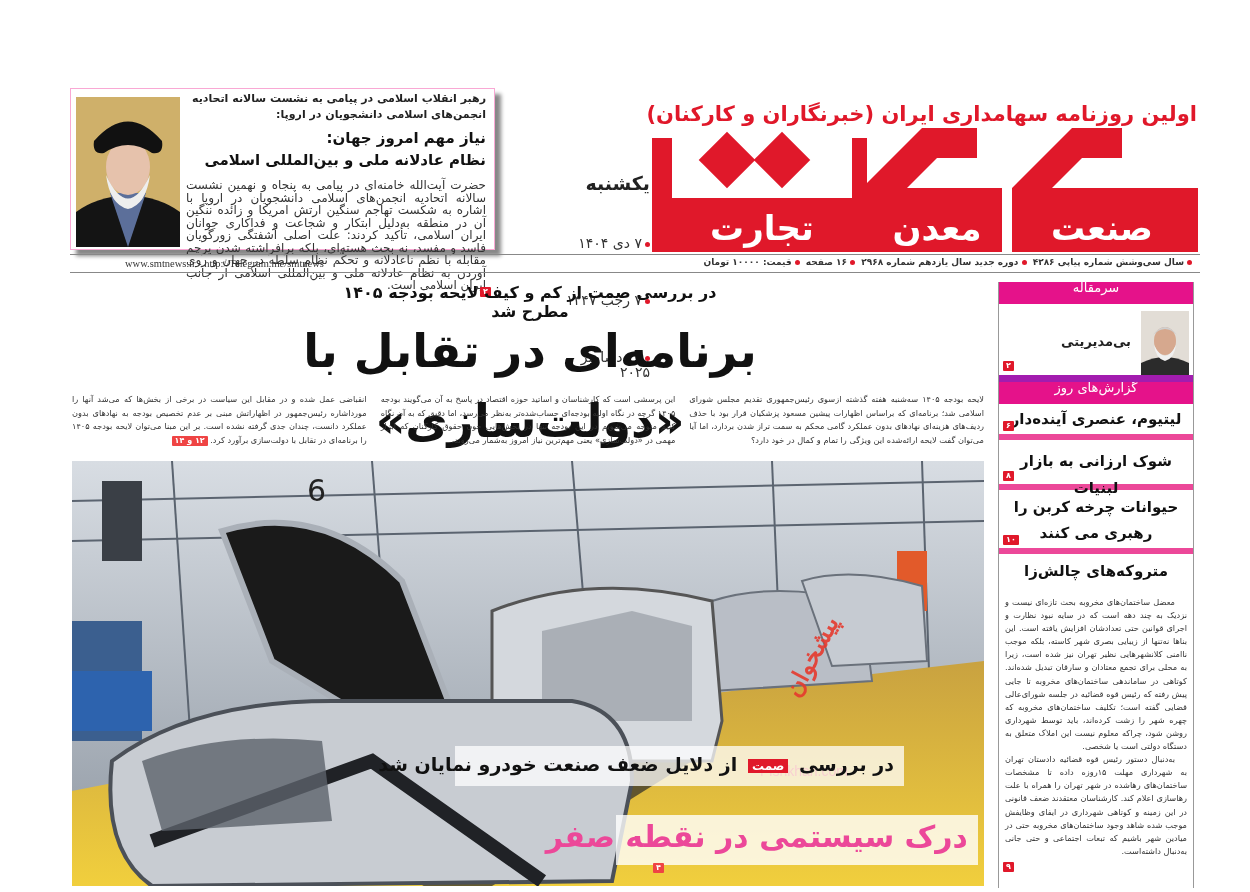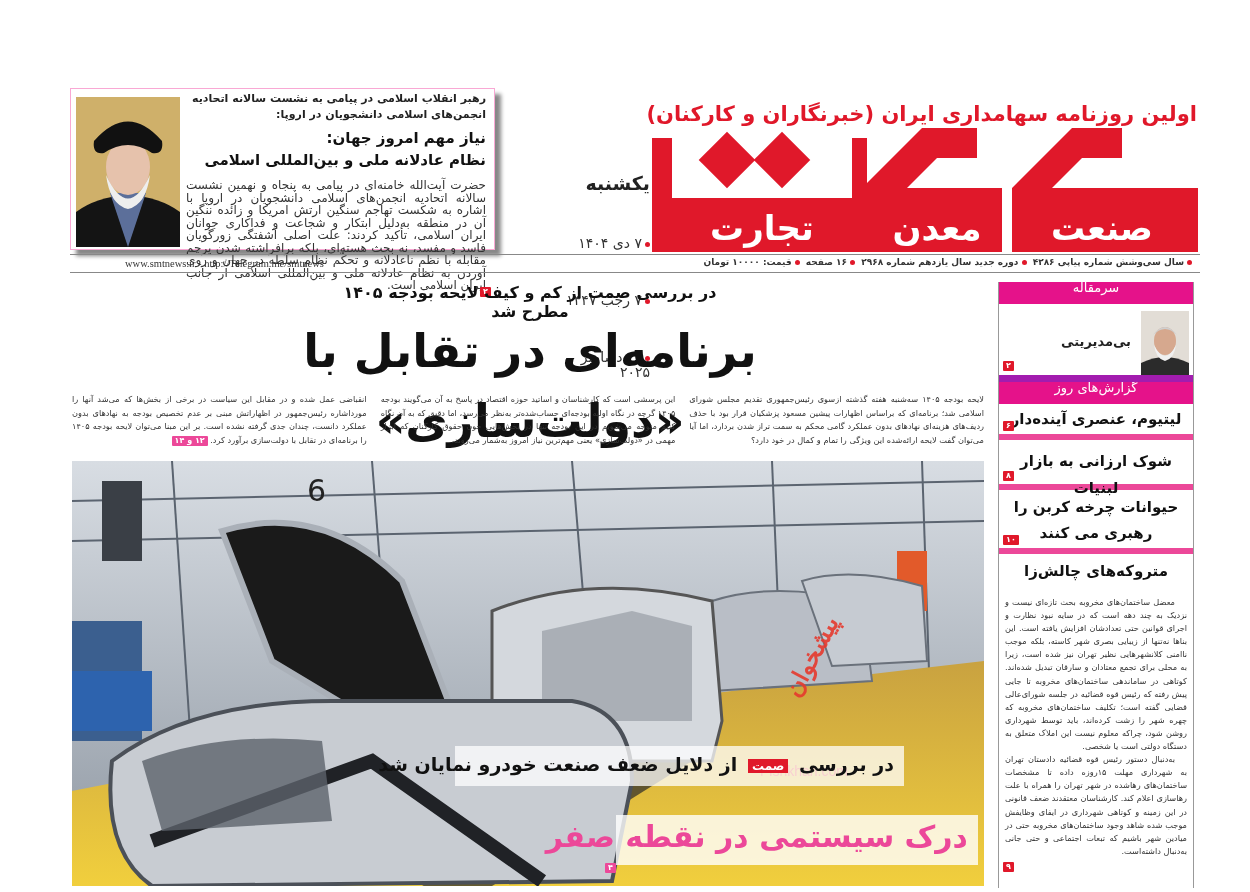--- a/index.html
+++ b/index.html
@@ -36,21 +36,21 @@
   }
   .leadbox .txt { position: absolute; left: 115px; top: 2px; width: 300px; direction: rtl; text-align: right; }
   .leadbox .kicker { font-size: 11px; font-weight: bold; color: #222; line-height: 16px; }
   .leadbox .title1 { font-size: 15px; font-weight: bold; color: #111; margin-top: 4px; line-height: 22px; }
   .leadbox .title2 { font-size: 15px; font-weight: bold; color: #111; line-height: 22px; }
   .leadbox .body { font-size: 12px; color: #333; line-height: 12.5px; margin-top: 8px; text-align: justify; }
   .pagebadge {
     display: inline-block; background: #e0182a; color: #fff; font-size: 8px; font-weight: bold;
     padding: 0 3px; line-height: 10px; border-radius: 1px;
   }
-  .pagebadge.mag { background: #ec4899; }
+  .pagebadge.mag { background: #ef4444; margin-left: 48px; }
 
   
   .rule { position: absolute; height: 1px; background: #888; }
   .webline {
     position: absolute; left: 125px; top: 258px; width: 270px; font-family: "Liberation Serif", serif;
     font-size: 10.5px; color: #333; white-space: nowrap;
   }
   .issueline {
     position: absolute; left: 765px; top: 257px; width: 430px; font-size: 9px; color: #333;
     direction: rtl; text-align: right; white-space: nowrap; font-weight: bold;

